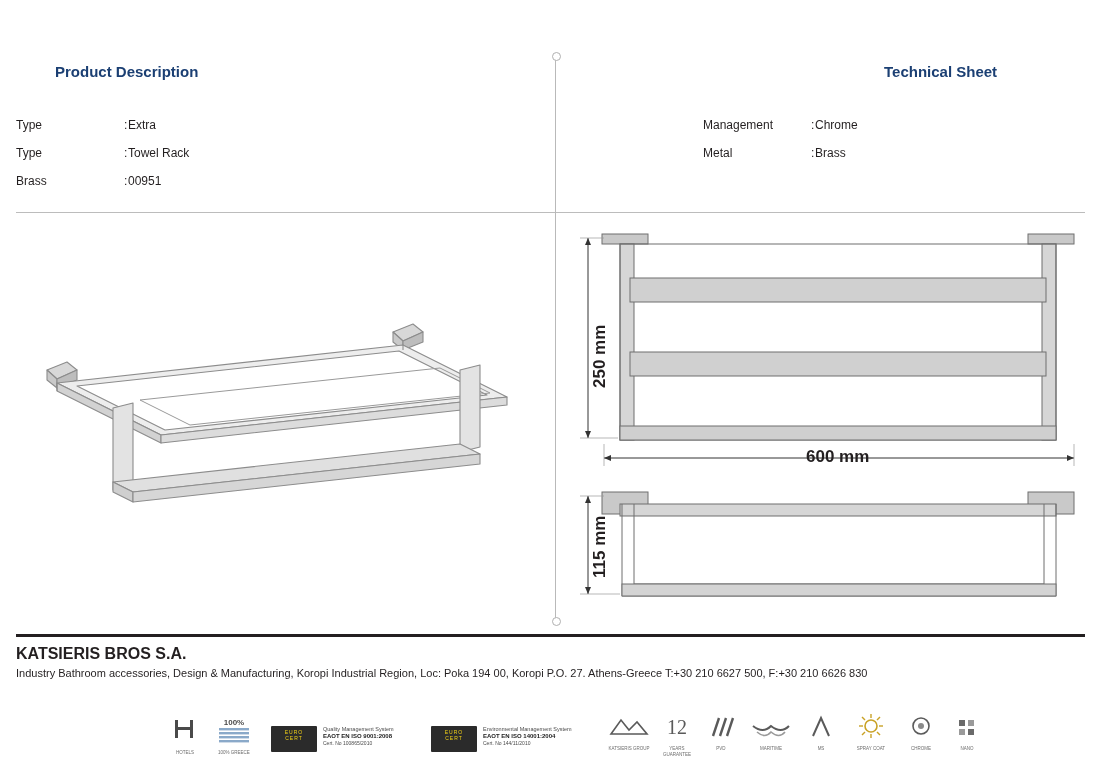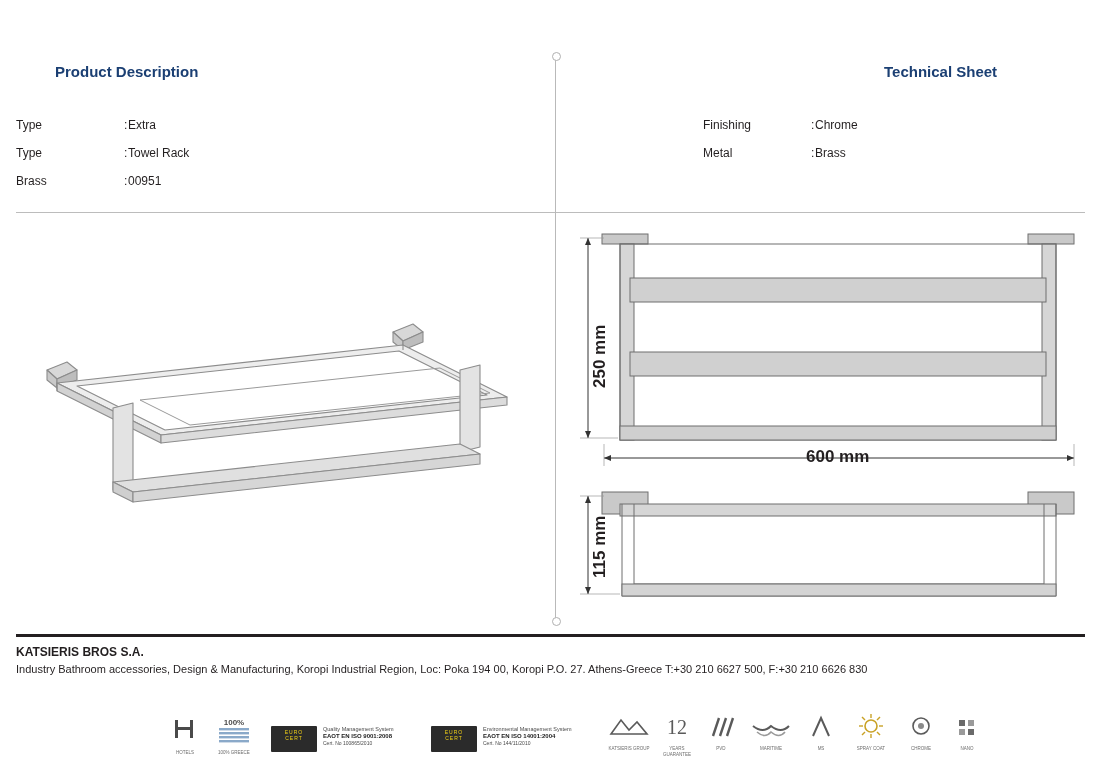--- a/index.html
+++ b/index.html
@@ -74,21 +74,21 @@
   
   .dim{
     position:absolute;font-size:17px;font-weight:bold;color:#231f20;
   }
   .dim.vert{
     transform:rotate(-90deg);transform-origin:left top;white-space:nowrap;
   }
 
   
   .footer{position:absolute;left:16px;top:645px;}
-  .f-company{font-size:12px;font-weight:bold;color:#231f20;}
+  .f-company{font-size:16px;font-weight:bold;color:#231f20;}
   .f-line{font-size:11px;color:#231f20;margin-top:4px;}
   .f-mail{font-size:11px;color:#231f20;margin-top:2px;}
 
   
   .badges{position:absolute;left:165px;top:712px;width:920px;height:58px;}
   .badge{position:absolute;top:0;height:56px;color:#3b3b3b;}
   .badge .cap{font-size:4.5px;text-align:center;line-height:1.25;color:#6d6d6d;}
   .iso{
     position:absolute;top:14px;height:26px;
   }
@@ -126,21 +126,21 @@
     </div>
     <div class="row spec">
       <span class="lbl">Brass</span>
       <span class="colon">:</span>
       <span class="val">00951</span>
     </div>
   </div>
 
   <div class="specs-right">
     <div class="row spec">
-      <span class="lbl">Finishing</span>
+      <span class="lbl">Management</span>
       <span class="colon">:</span>
       <span class="val">Chrome</span>
     </div>
     <div class="row spec">
       <span class="lbl">Metal</span>
       <span class="colon">:</span>
       <span class="val">Brass</span>
     </div>
   </div>
 

